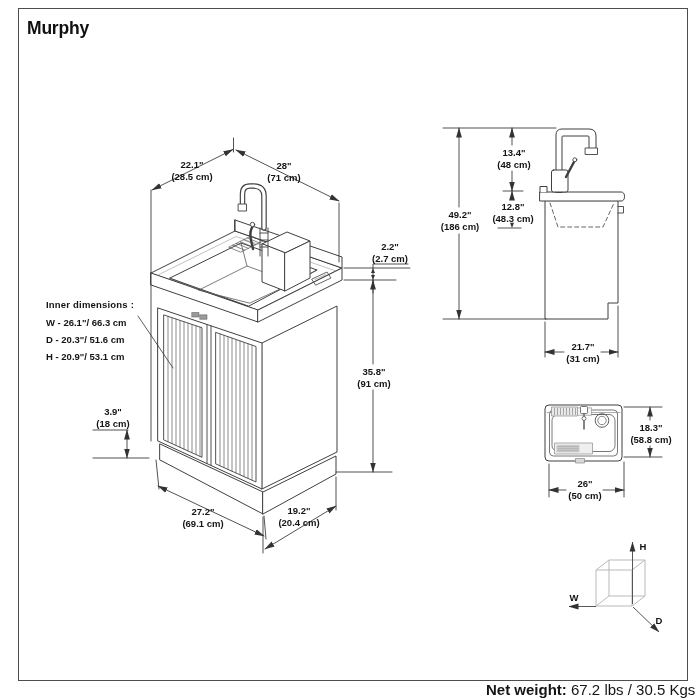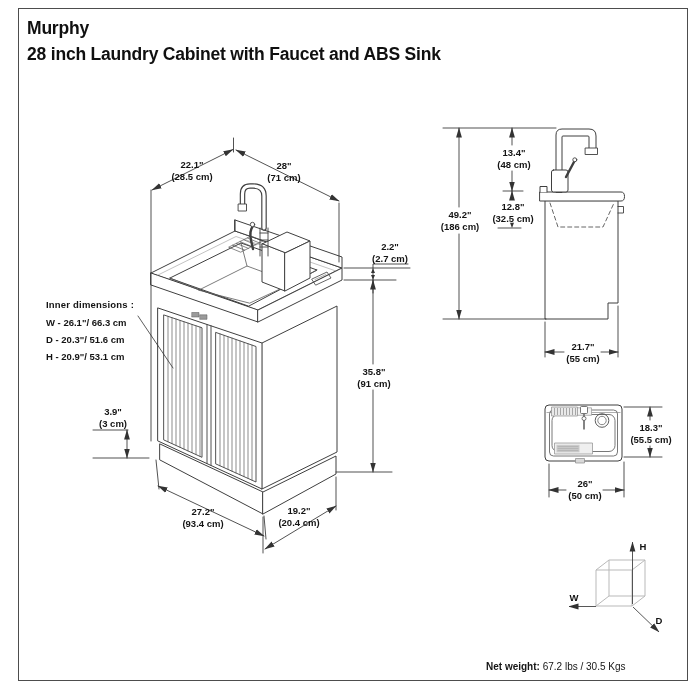--- a/index.html
+++ b/index.html
@@ -12,33 +12,32 @@
   svg.art{position:absolute;left:0;top:0;}
   .dim{position:absolute;transform:translate(-50%,-50%);text-align:center;
        font-size:9.5px;font-weight:700;line-height:11.5px;white-space:nowrap;color:#141414;}
   .inner-dims{position:absolute;left:46px;top:299px;font-size:9.5px;font-weight:600;
               color:#141414;white-space:nowrap;}
   .inner-dims .idim-title{margin-bottom:4px;letter-spacing:0.2px;}
   .inner-dims .idim-row{line-height:17px;}
   .inner-dims .k{font-weight:800;}
   .axis-label{position:absolute;transform:translate(-50%,-50%);font-size:9.5px;
               font-weight:800;color:#111;}
-  .net-weight{position:absolute;left:486px;top:661px;font-size:10px;color:#151515;
+  .net-weight{position:absolute;left:486px;top:681px;font-size:15px;color:#151515;
               white-space:nowrap;}
   .net-weight .nw-label{font-weight:800;}
 </style>
 </head>
 <body>
 
 <div class="stage">
   <div class="frame"></div>
 
   <div class="title">
     <div>Murphy</div>
-    <div>28 inch Laundry Cabinet with Faucet and ABS Sink</div>
   </div>
 
   <svg class="art" width="700" height="700" viewBox="0 0 700 700">
     <defs>
       <marker id="ah" viewBox="0 0 10 7" refX="9.5" refY="3.5" markerWidth="10" markerHeight="7" orient="auto-start-reverse" markerUnits="userSpaceOnUse">
         <path d="M10,3.5 L0,0.6 L0,6.4 Z" fill="#333"></path>
       </marker>
     </defs>
 
     <g stroke="#3f3f3f" fill="none" stroke-width="1" stroke-linejoin="round" stroke-linecap="round">
@@ -241,51 +240,51 @@
   <div class="dim" style="left:390px;top:252px">
     <div>2.2"</div>
     <div>(2.7 cm)</div>
   </div>
   <div class="dim" style="left:374px;top:377px">
     <div>35.8"</div>
     <div>(91 cm)</div>
   </div>
   <div class="dim" style="left:113px;top:417px">
     <div>3.9"</div>
-    <div>(3 cm)</div>
+    <div>(18 cm)</div>
   </div>
   <div class="dim" style="left:203px;top:517px">
     <div>27.2"</div>
-    <div>(93.4 cm)</div>
+    <div>(69.1 cm)</div>
   </div>
   <div class="dim" style="left:299px;top:516px">
     <div>19.2"</div>
     <div>(20.4 cm)</div>
   </div>
 
   <div class="dim" style="left:514px;top:158px">
     <div>13.4"</div>
     <div>(48 cm)</div>
   </div>
   <div class="dim" style="left:460px;top:220px">
     <div>49.2"</div>
     <div>(186 cm)</div>
   </div>
   <div class="dim" style="left:513px;top:212px">
     <div>12.8"</div>
-    <div>(32.5 cm)</div>
+    <div>(48.3 cm)</div>
   </div>
   <div class="dim" style="left:583px;top:352px">
     <div>21.7"</div>
-    <div>(55 cm)</div>
+    <div>(31 cm)</div>
   </div>
 
   <div class="dim" style="left:651px;top:433px">
     <div>18.3"</div>
-    <div>(55.5 cm)</div>
+    <div>(58.8 cm)</div>
   </div>
   <div class="dim" style="left:585px;top:489px">
     <div>26"</div>
     <div>(50 cm)</div>
   </div>
 
   <div class="inner-dims">
     <div class="idim-title">Inner dimensions :</div>
     <div class="idim-row">
       <span class="k">W</span>

